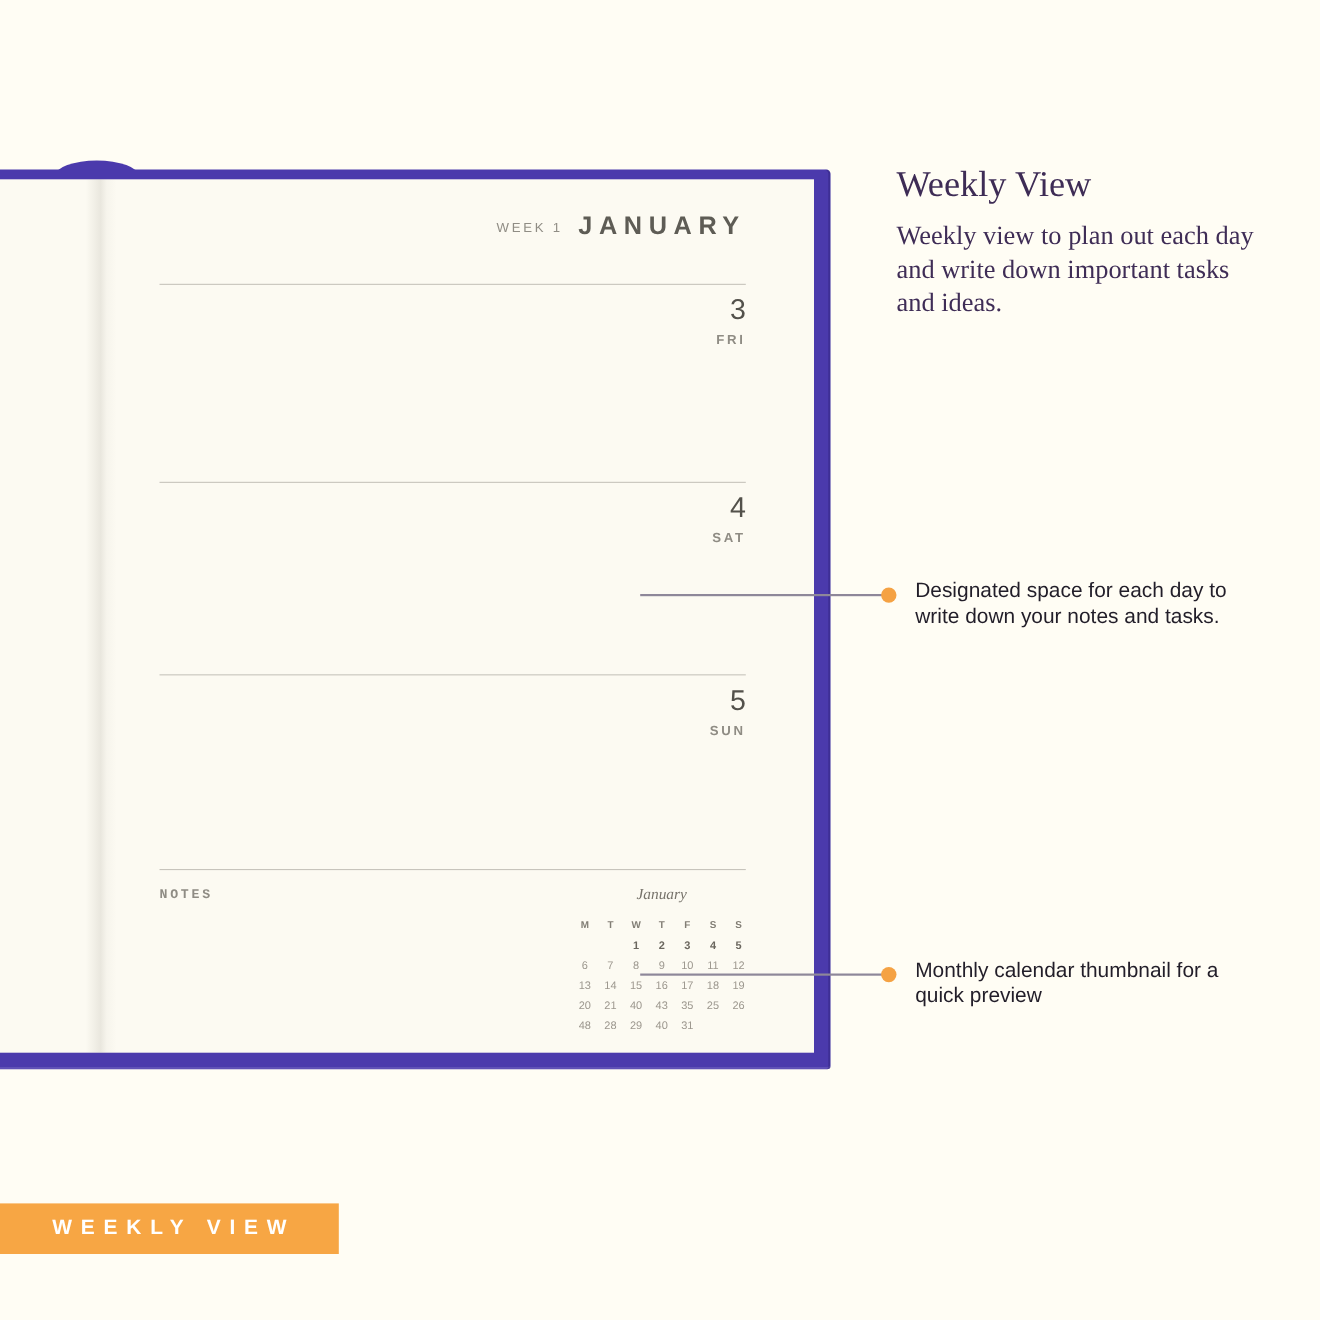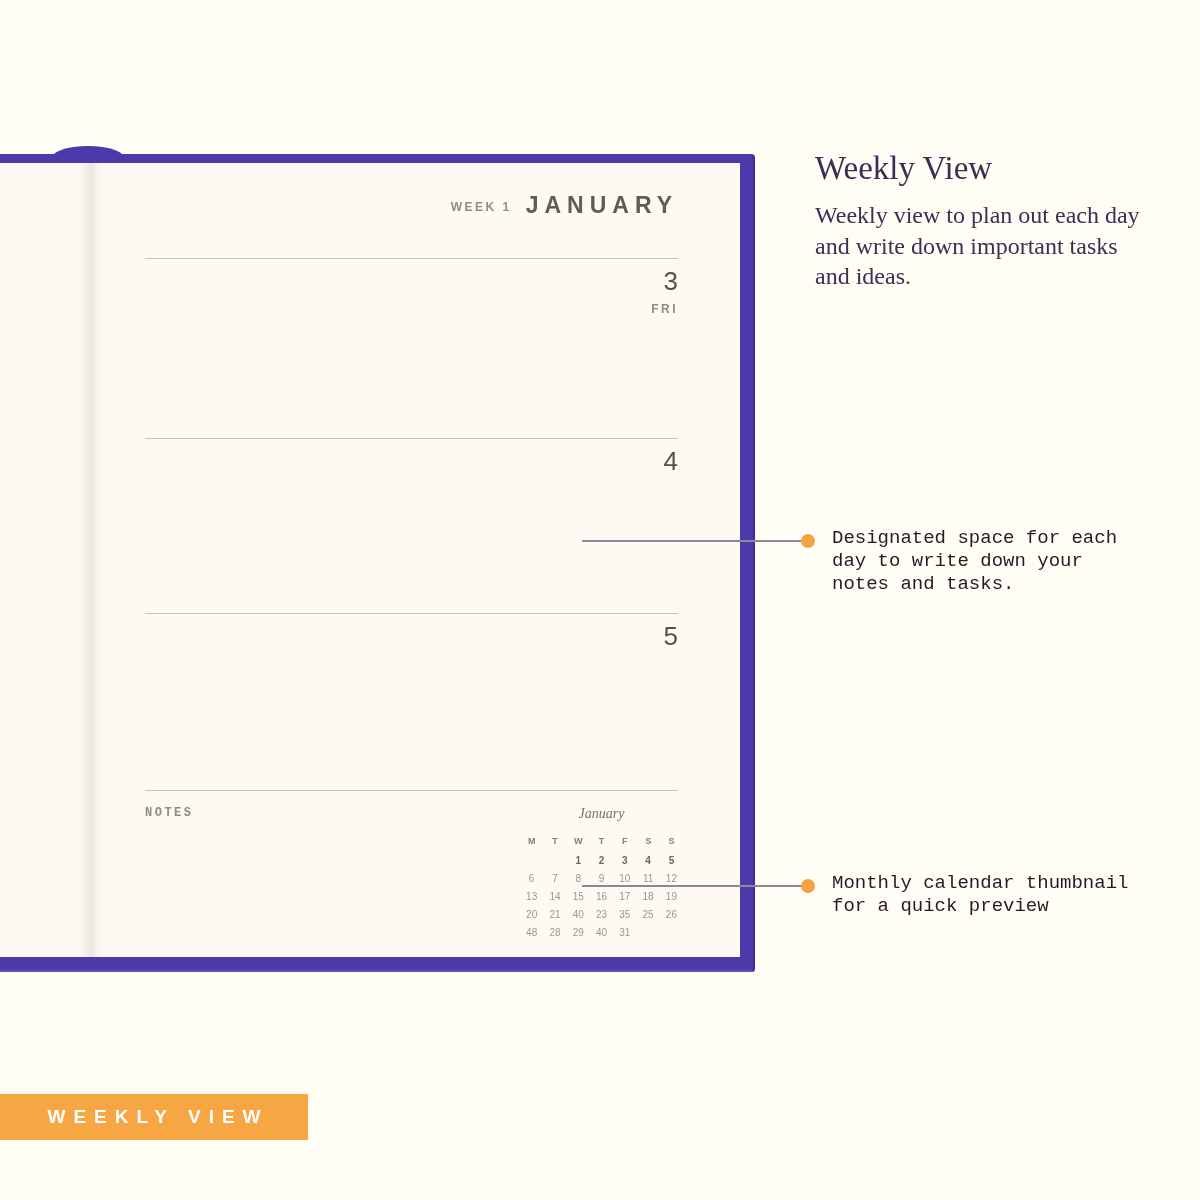--- a/index.html
+++ b/index.html
@@ -28,21 +28,21 @@
     position:absolute;left:78px;top:163px;width:28px;height:794px;
     background:linear-gradient(90deg, rgba(110,105,90,0) 0%, rgba(110,105,90,.13) 48%, rgba(110,105,90,.04) 68%, rgba(110,105,90,0) 100%);
     pointer-events:none;
   }
   
   .plan-header{
     position:absolute;left:145px;top:192px;width:533px;text-align:right;
     white-space:nowrap;
   }
   .week-label{
-    font-size:12px;letter-spacing:2.5px;color:#908D85;font-weight:bold;
+    font-size:12px;letter-spacing:2.5px;color:#908D85;font-weight:normal;
     vertical-align:2px;margin-right:14px;
   }
   .month-title{
     font-size:23px;letter-spacing:6px;color:#5E5C55;font-weight:bold;
   }
   .rule{
     position:absolute;left:145px;width:533px;height:1px;background:#C7C4BC;
   }
   .day-block{
     position:absolute;left:145px;width:533px;text-align:right;
@@ -66,21 +66,21 @@
     display:block;height:18px;line-height:18px;text-align:center;
     font-size:10px;color:#9C978E;
   }
   .mini-grid .wd{font-size:9px;font-weight:bold;color:#827E75;height:20px;}
   .mini-grid .wk0{font-weight:bold;color:#6B675F;}
   
   .callout-line{position:absolute;height:2px;background:#8E8799;}
   .callout-dot{position:absolute;width:14px;height:14px;border-radius:50%;background:#F5A243;}
   .callout-text{
     position:absolute;width:300px;
-    font-family:Liberation Mono, monospace;font-size:19px;line-height:1.2;
+    font-family:Liberation Sans, sans-serif;font-size:19px;line-height:1.2;
     color:#221E29;
   }
   
   .feature-title{
     position:absolute;left:815px;top:150px;
     font-family:"Liberation Serif",serif;font-size:33px;color:#3E2C55;
     line-height:1.1;
   }
   .feature-desc{
     position:absolute;left:815px;top:200px;width:335px;
@@ -115,23 +115,25 @@
 <div class="rule" style="top:438px"></div>
 <div class="rule" style="top:613px"></div>
 <div class="rule" style="top:790px"></div>
 
 <div class="day-block" style="top:268px">
   <div class="day-date">3</div>
   <div class="day-name">FRI</div>
 </div>
 <div class="day-block" style="top:448px">
   <div class="day-date">4</div>
+  <div class="day-name">SAT</div>
 </div>
 <div class="day-block" style="top:623px">
   <div class="day-date">5</div>
+  <div class="day-name">SUN</div>
 </div>
 
 <div class="notes-label">NOTES</div>
 
 <div class="mini-cal">
   <div class="mini-cal-title">January</div>
   <div class="mini-grid">
     <span class="wd">M</span>
     <span class="wd">T</span>
     <span class="wd">W</span>
@@ -160,21 +162,21 @@
     <span>14</span>
     <span>15</span>
     <span>16</span>
     <span>17</span>
     <span>18</span>
     <span>19</span>
 
     <span>20</span>
     <span>21</span>
     <span>40</span>
-    <span>23</span>
+    <span>43</span>
     <span>35</span>
     <span>25</span>
     <span>26</span>
 
     <span>48</span>
     <span>28</span>
     <span>29</span>
     <span>40</span>
     <span>31</span>
     <span></span>

